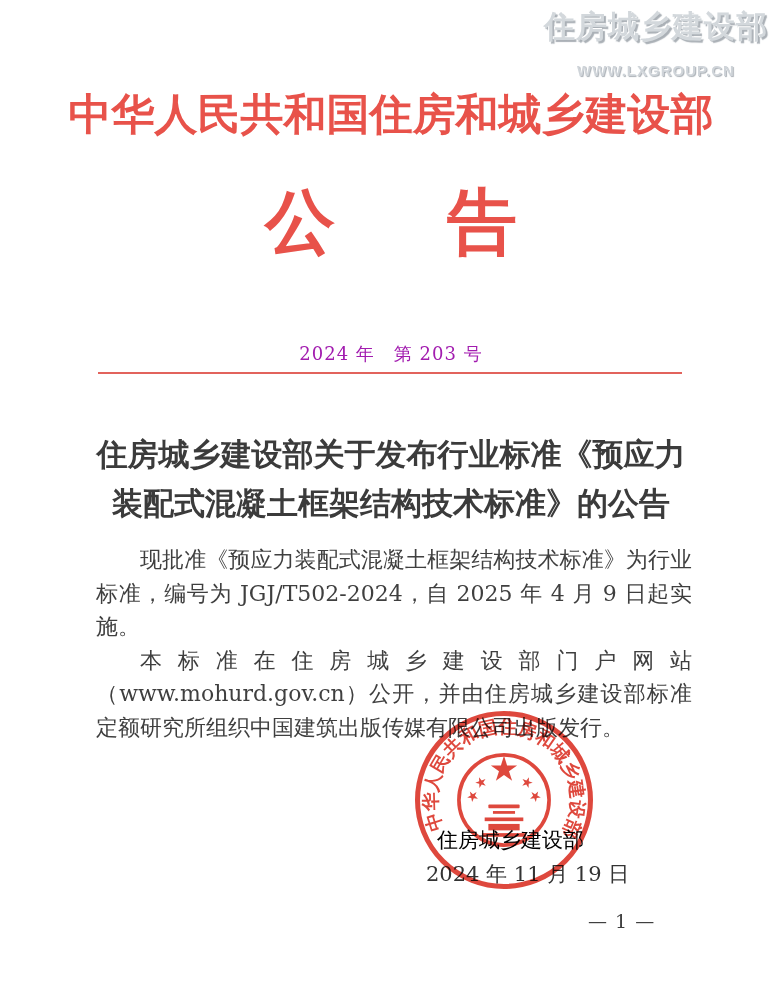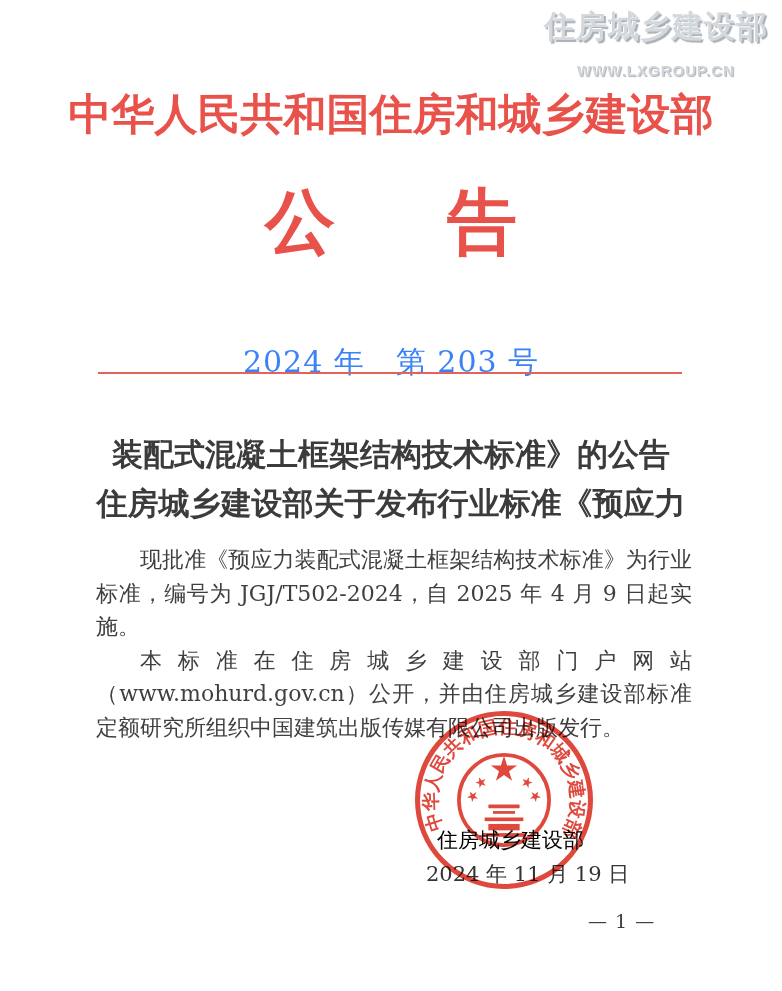--- a/index.html
+++ b/index.html
@@ -43,21 +43,21 @@
   .gonggao {
     position:absolute; top:176px; left:0; width:100%;
     text-align:center;
     font-size:70px; font-weight:bold;
     color:#e8524a;
     letter-spacing:1.6em; padding-left:1.6em;
   }
   .issue-no {
     position:absolute; top:342px; left:0; width:100%;
     text-align:center;
-    font-size:30px; color:#3b82f6; letter-spacing:1px;
+    font-size:18px; color:#a21caf; letter-spacing:1px;
   }
   .red-rule {
     position:absolute; top:372px; left:98px; width:584px; height:2px;
     background:#e2635c;
   }
 
   
   .notice-title {
     position:absolute; top:430px; left:40px; width:702px;
     text-align:center;
@@ -107,22 +107,22 @@
     <div class="wm-company">住房城乡建设部</div>
     <div class="wm-url">WWW.LXGROUP.CN</div>
   </div>
 
   <div class="ministry-title">中华人民共和国住房和城乡建设部</div>
   <div class="gonggao">公告</div>
   <div class="issue-no">2024 年　第 203 号</div>
   <div class="red-rule"></div>
 
   <div class="notice-title">
+    <div>住房城乡建设部关于发布行业标准《预应力</div>
     <div>装配式混凝土框架结构技术标准》的公告</div>
-    <div>住房城乡建设部关于发布行业标准《预应力</div>
   </div>
 
   <div class="notice-body">
     <p>现批准《预应力装配式混凝土框架结构技术标准》为行业标准，编号为 JGJ/T502-2024，自 2025 年 4 月 9 日起实施。</p>
     <p>本标准在住房城乡建设部门户网站（www.mohurd.gov.cn）公开，并由住房城乡建设部标准定额研究所组织中国建筑出版传媒有限公司出版发行。</p>
   </div>
 
   <div class="signature-agency">住房城乡建设部</div>
   <div class="signature-date">2024 年 11 月 19 日</div>
 

